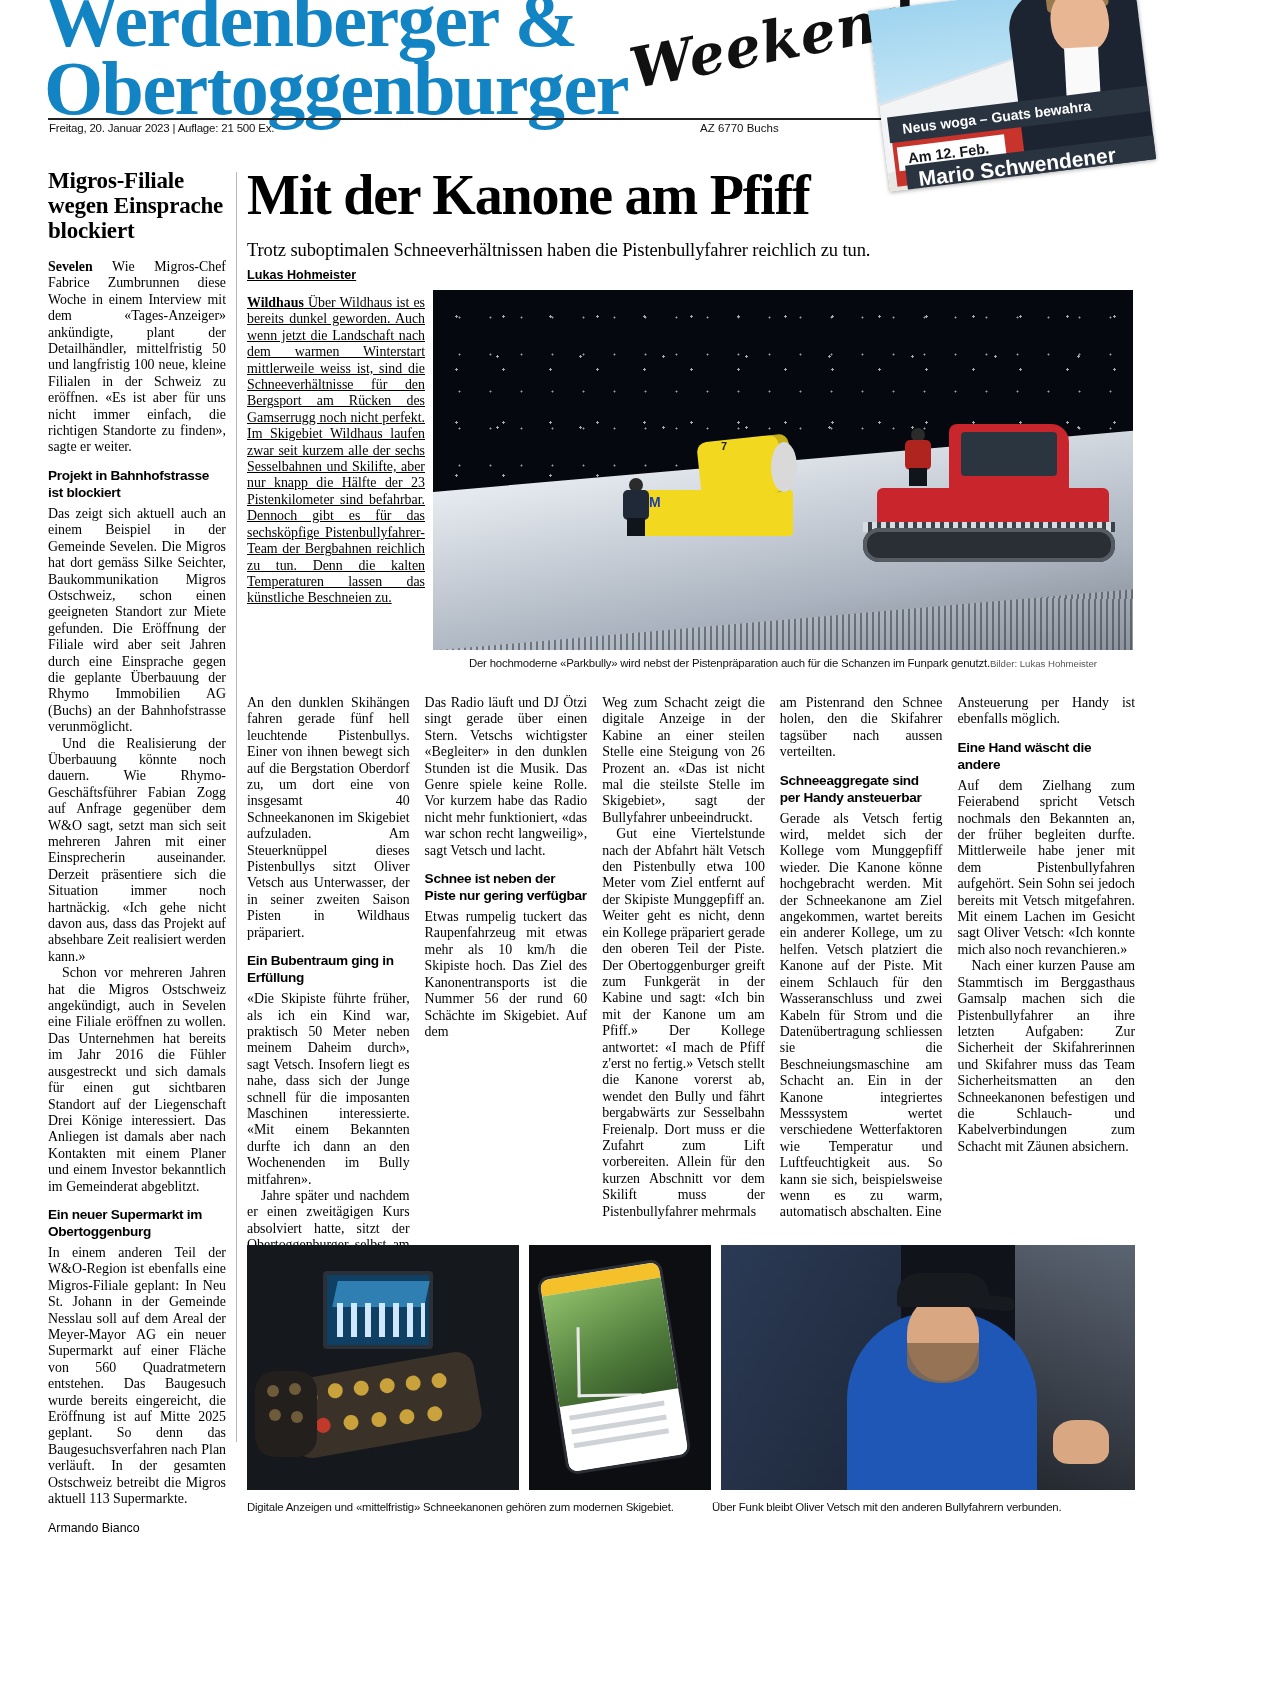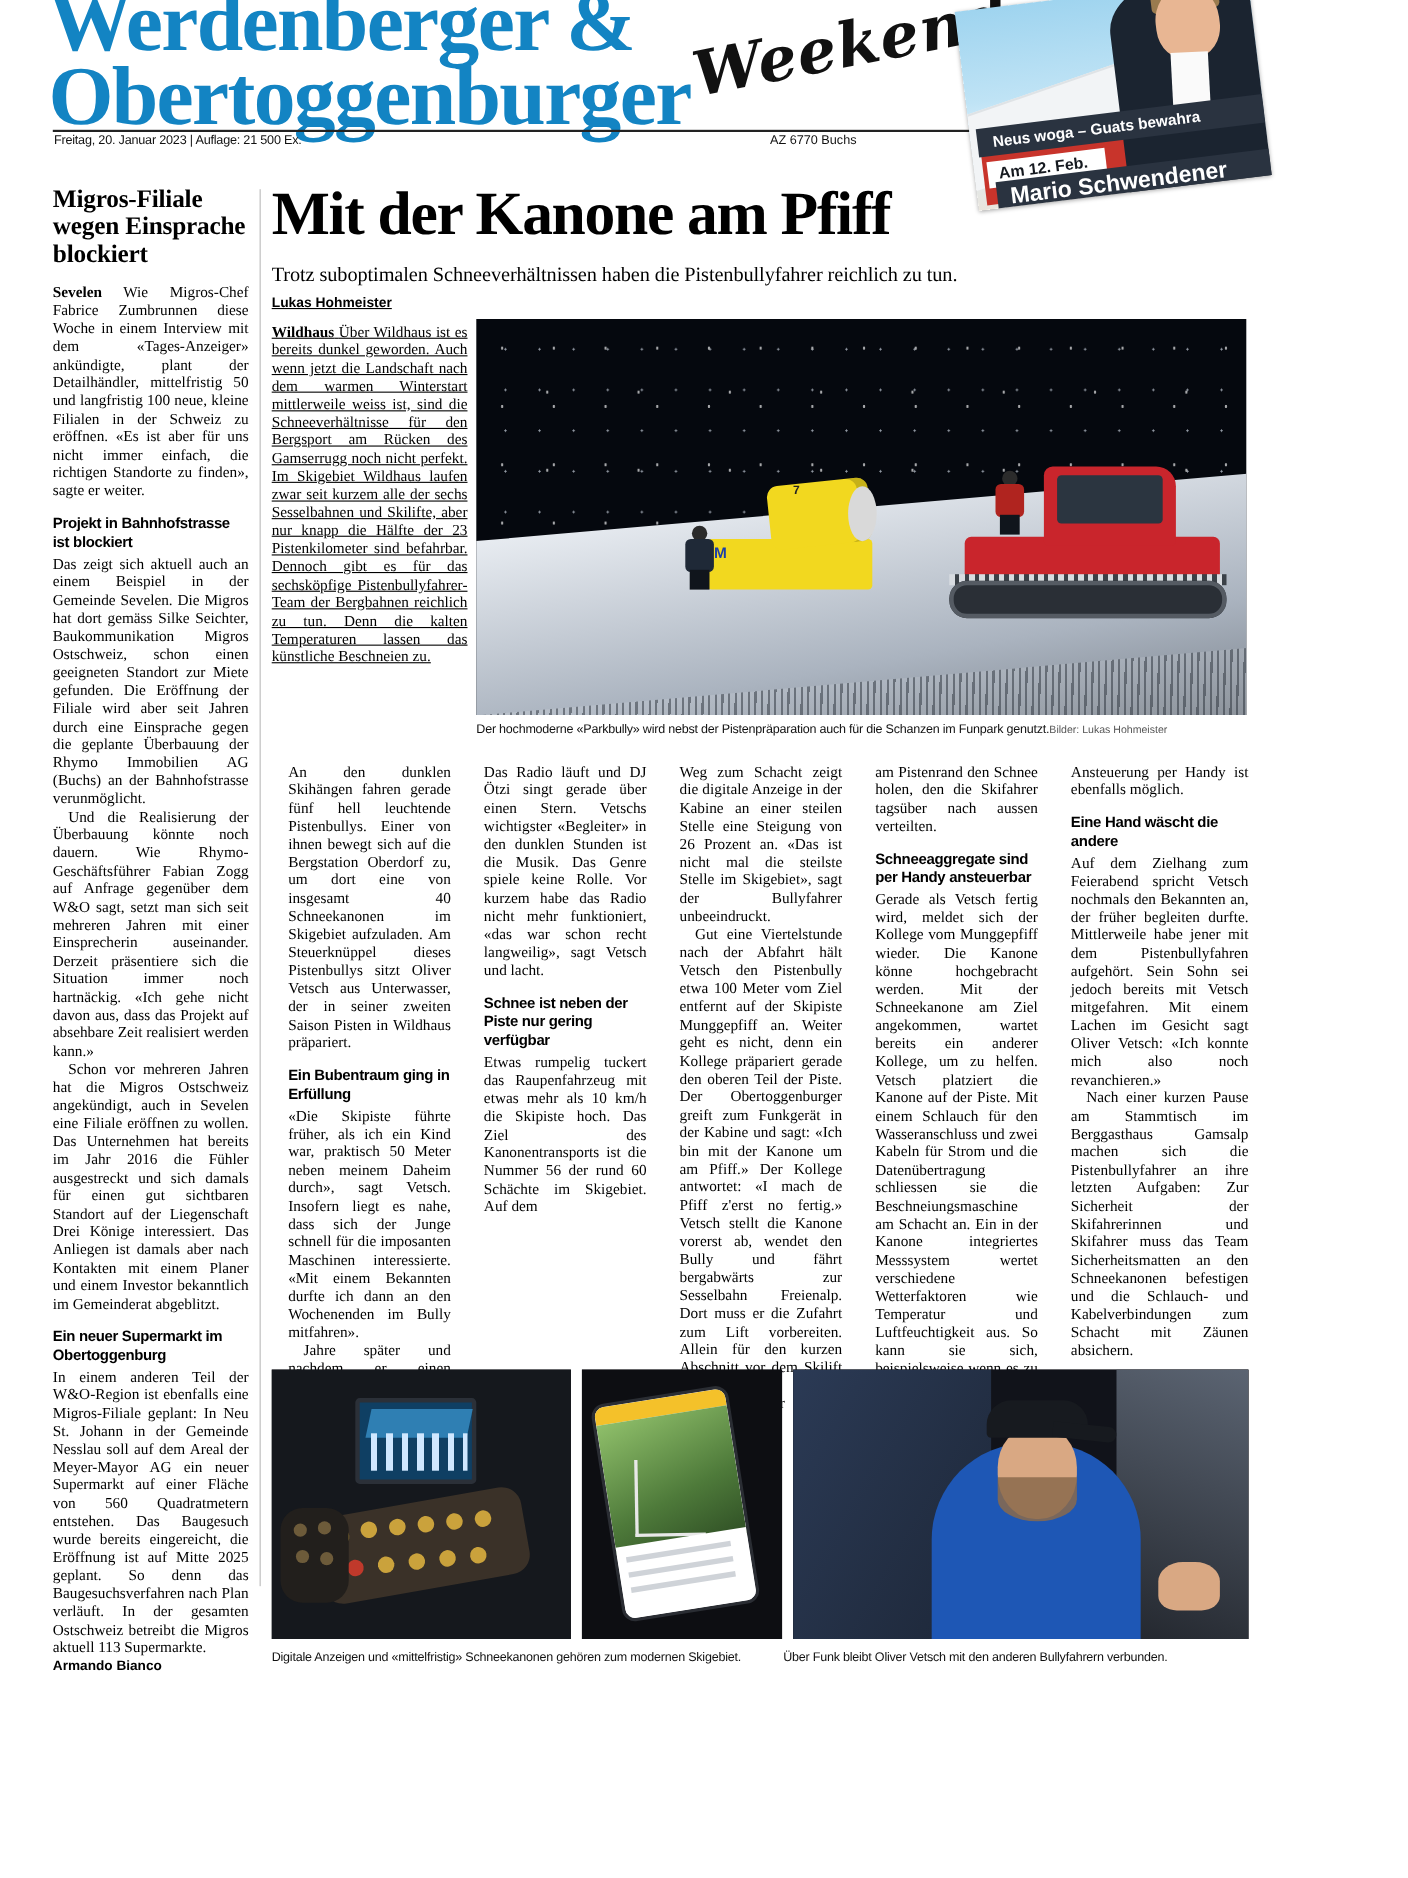--- a/index.html
+++ b/index.html
@@ -204,22 +204,23 @@
   p.body + p.body { text-indent: 14px; }
   .lead-loc { font-weight: bold; }
   .byline-name {
     font-family: "Liberation Sans", sans-serif;
     font-weight: bold;
     font-size: 12.6px;
     margin: 0 0 13px 0;
   }
   .author-foot {
     font-family: "Liberation Sans", sans-serif;
-    font-weight: bold;
+    font-weight: normal;
     font-size: 12.4px;
+    margin-top: 14px;
   }
 
   
   .headline-wrap { position: absolute; left: 247px; top: 16px; width: 888px; }
   h1.main-head {
     font-family: "Liberation Serif", serif;
     font-weight: bold;
     font-size: 56px;
     line-height: 58px;
     margin: 0;
@@ -241,21 +242,21 @@
     position: absolute;
     left: 433px; top: 140px;
     width: 700px; height: 360px;
     overflow: hidden;
     background: #05080e;
   }
   .cap-row {
     position: absolute;
     left: 433px; top: 506px;
     width: 700px;
-    display: flex; justify-content: flex-start; align-items: baseline;
+    display: flex; justify-content: center; align-items: baseline;
   }
   .caption {
     font-family: "Liberation Sans", sans-serif;
     font-size: 11.4px;
     line-height: 14px;
     color: #111;
     letter-spacing: -0.2px;
   }
   .credit {
     font-family: "Liberation Sans", sans-serif;
@@ -265,21 +266,21 @@
   }
 
   
   .cols5 {
     position: absolute;
     left: 247px; top: 545px;
     width: 888px;
     display: flex;
     gap: 0;
   }
-  .c5 { width: 178px; padding-right: 15px; margin-left: 15px; }
+  .c5 { width: 178px; padding-right: 15px; }
   .c5:last-child { padding-right: 0; }
 
   
   .photostrip {
     position: absolute;
     left: 247px; top: 1095px;
     width: 888px; height: 245px;
     display: flex; gap: 10px;
   }
   .ph { position: relative; overflow: hidden; background: #0b0c10; }

